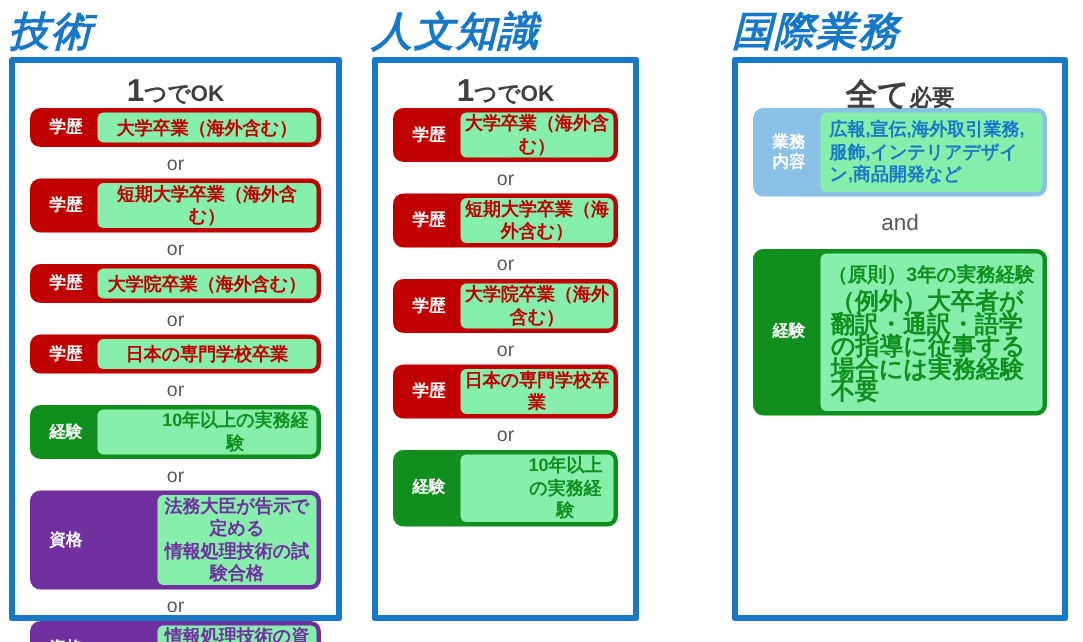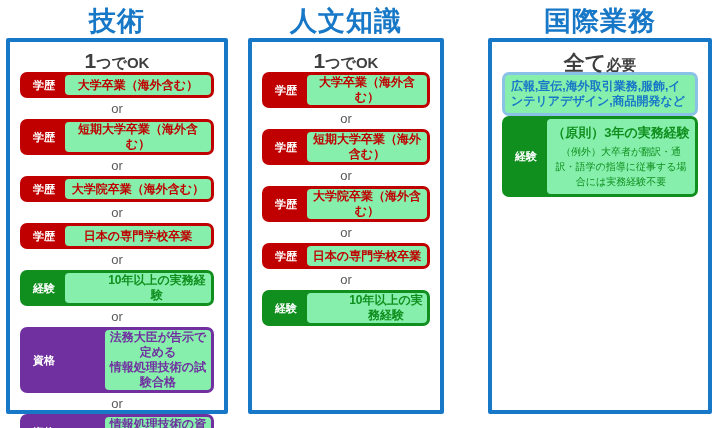--- a/index.html
+++ b/index.html
@@ -4,44 +4,44 @@
 <style>
   :root{
     --blue:#1878c8; --red:#c00000; --green:#108f1e; --purple:#7030a0;
     --light-blue:#89c1e7; --header-text:#3f3f3f; --separator-text:#595959;
   }
   *{margin:0;padding:0;box-sizing:border-box;}
   body{background:#ffffff;font-family:"Liberation Sans","DejaVu Sans",sans-serif;}
   .canvas{position:relative;width:722px;height:428px;background:#ffffff;overflow:hidden;}
   .column{position:absolute;top:0;}
   .col-1{left:6px;width:222px;}
-  .col-2{left:248px;width:196px;}
+  .col-2{left:248px;width:178px;}
   .col-3{left:488px;width:224px;}
-  .col-title{margin-top:4px;height:34px;line-height:34px;text-align:center;
-    font-size:27px;font-weight:bold;color:var(--blue);letter-spacing:1px;}
+  .col-title{margin-top:4px;height:34px;line-height:34px;text-align:left;
+    font-size:27px;font-weight:bold;color:var(--blue);letter-spacing:1px;font-style:italic;}
   .box{height:376px;border:4px solid var(--blue);border-radius:2px;background:#fff;}
   .box-header{height:30px;padding-top:7px;text-align:center;font-weight:bold;color:var(--header-text);}
   .hdr-big{font-size:21px;}
   .hdr-small{font-size:15px;}
   .item{display:flex;align-items:stretch;margin:0 10px;border-radius:7px;padding:3px;min-height:26px;}
   .item-label{width:42px;display:flex;align-items:center;justify-content:center;
     color:#fff;font-weight:bold;font-size:11px;line-height:13px;white-space:pre-line;text-align:center;}
   .item-text{flex:1;background:#86efac;border-radius:4px;display:flex;align-items:center;justify-content:center;
     font-weight:bold;font-size:12px;line-height:15px;white-space:pre-line;text-align:center;padding:0 2px;}
   .sep{text-align:center;font-weight:normal;color:var(--separator-text);}
   .sep.or{height:21px;line-height:21px;font-size:13px;}
   .sep.and{height:35px;line-height:35px;font-size:15px;}
   .item.red{background:var(--red);}       .item.red .item-text{color:var(--red);}
   .item.green{background:var(--green);}   .item.green .item-text{color:var(--green);padding-left:40px;}
   .item.purple{background:var(--purple);gap:40px;} .item.purple .item-text{color:var(--purple);}
   .item.lightblue{background:var(--light-blue);}
   .item.lightblue .item-text{color:var(--blue);justify-content:flex-start;text-align:left;padding:4px 6px;}
   .item.multi .item-text-block{flex:1;background:#86efac;border-radius:4px;padding:5px 4px;}
   .item.multi .main{font-size:13px;font-weight:bold;text-align:center;color:var(--green);margin-bottom:2px;}
-  .item.multi .sub{font-size:10px;font-weight:normal;line-height:15px;text-align:center;color:var(--green);padding:0 3px;}
+  .item.multi .sub{font-size:16px;font-weight:bold;line-height:15px;text-align:left;color:var(--green);padding:0 3px;}
 </style>
 </head>
 <body>
 
 <div class="canvas">
 
   <div class="column col-1">
     <div class="col-title">技術</div>
     <div class="box">
       <div class="box-header">
@@ -118,22 +118,25 @@
     </div>
   </div>
 
   <div class="column col-3">
     <div class="col-title">国際業務</div>
     <div class="box">
       <div class="box-header">
         <span class="hdr-big">全て</span><span class="hdr-small">必要</span>
       </div>
       <div class="item lightblue">
+        <span class="item-label">業務
+内容</span>
         <span class="item-text">広報,宣伝,海外取引業務,服飾,インテリアデザイン,商品開発など</span>
       </div>
+      <div class="sep and">and</div>
       <div class="item green multi">
         <span class="item-label">経験</span>
         <div class="item-text-block">
           <div class="main">（原則）3年の実務経験</div>
           <div class="sub">（例外）大卒者が翻訳・通訳・語学の指導に従事する場合には実務経験不要</div>
         </div>
       </div>
     </div>
   </div>
 

